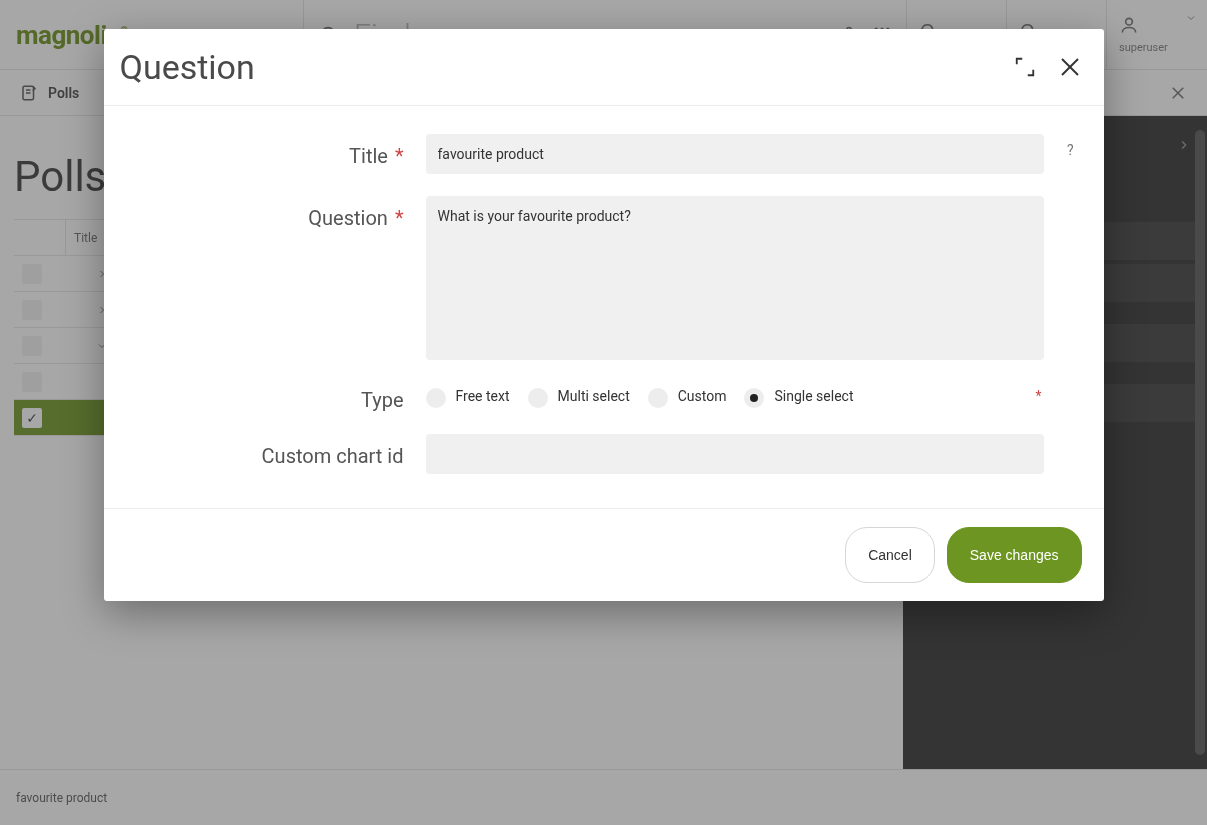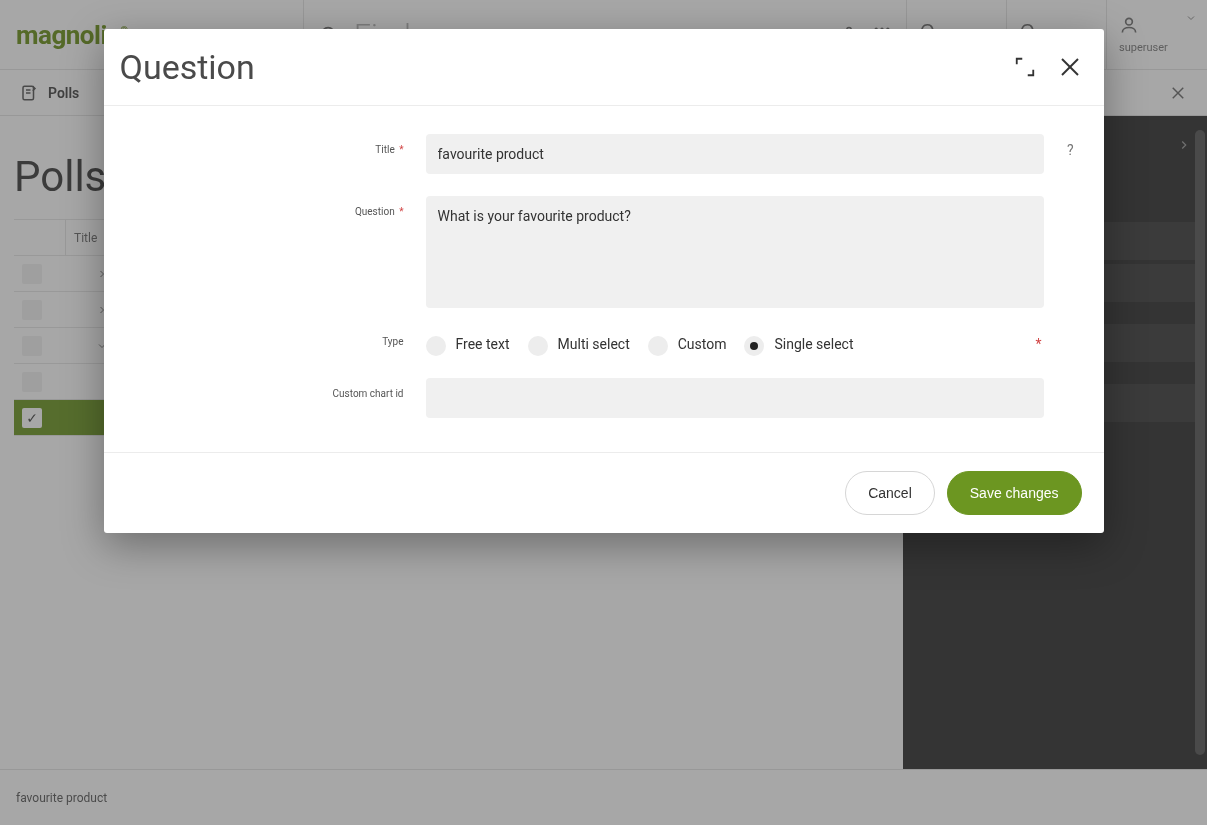--- a/index.html
+++ b/index.html
@@ -236,21 +236,21 @@
       display: flex;
       align-items: flex-start;
       gap: 22px;
       margin-bottom: 22px;
     }
     .fld-label {
       width: 270px;
       flex: none;
       text-align: right;
       padding-top: 10px;
-      font-size: 10px;
+      font-size: 20px;
       color: #555;
     }
     .req { color: #d14444; margin-left: 2px; }
     .fld-control {
       flex: 1;
       display: flex;
       align-items: center;
       gap: 10px;
       position: relative;
     }
@@ -258,21 +258,21 @@
       width: 100%;
       background: #f0f0f0;
       border: none;
       border-radius: 4px;
       padding: 12px 12px;
       font-size: 14px;
       color: #333;
       font-family: inherit;
       outline: none;
     }
-    .txtarea { height: 112px; resize: none; }
+    .txtarea { height: 164px; resize: none; }
     .fld-help {
       position: absolute; right: -30px; top: 8px;
       color: #777; font-size: 14px; cursor: pointer;
     }
     .radio-row {
       display: flex;
       align-items: center;
       gap: 12px;
       flex-wrap: wrap;
       padding-top: 6px;
@@ -287,21 +287,21 @@
     }
     .radio-row .req-tail { margin-left: auto; color: #d14444; align-self: flex-start; padding-right: 2px; }
     .dlg-footer {
       border-top: 1px solid #ececec;
       display: flex;
       justify-content: flex-end;
       gap: 12px;
       padding: 18px 22px;
     }
     .btn {
-      height: 44px;
+      height: 56px;
       padding: 12px 22px;
       border-radius: 22px;
       font-size: 14px;
       display: inline-flex;
       align-items: center;
       justify-content: center;
       cursor: pointer;
       border: 1px solid #d6d6d6;
       background: #fff;
       color: #333;

